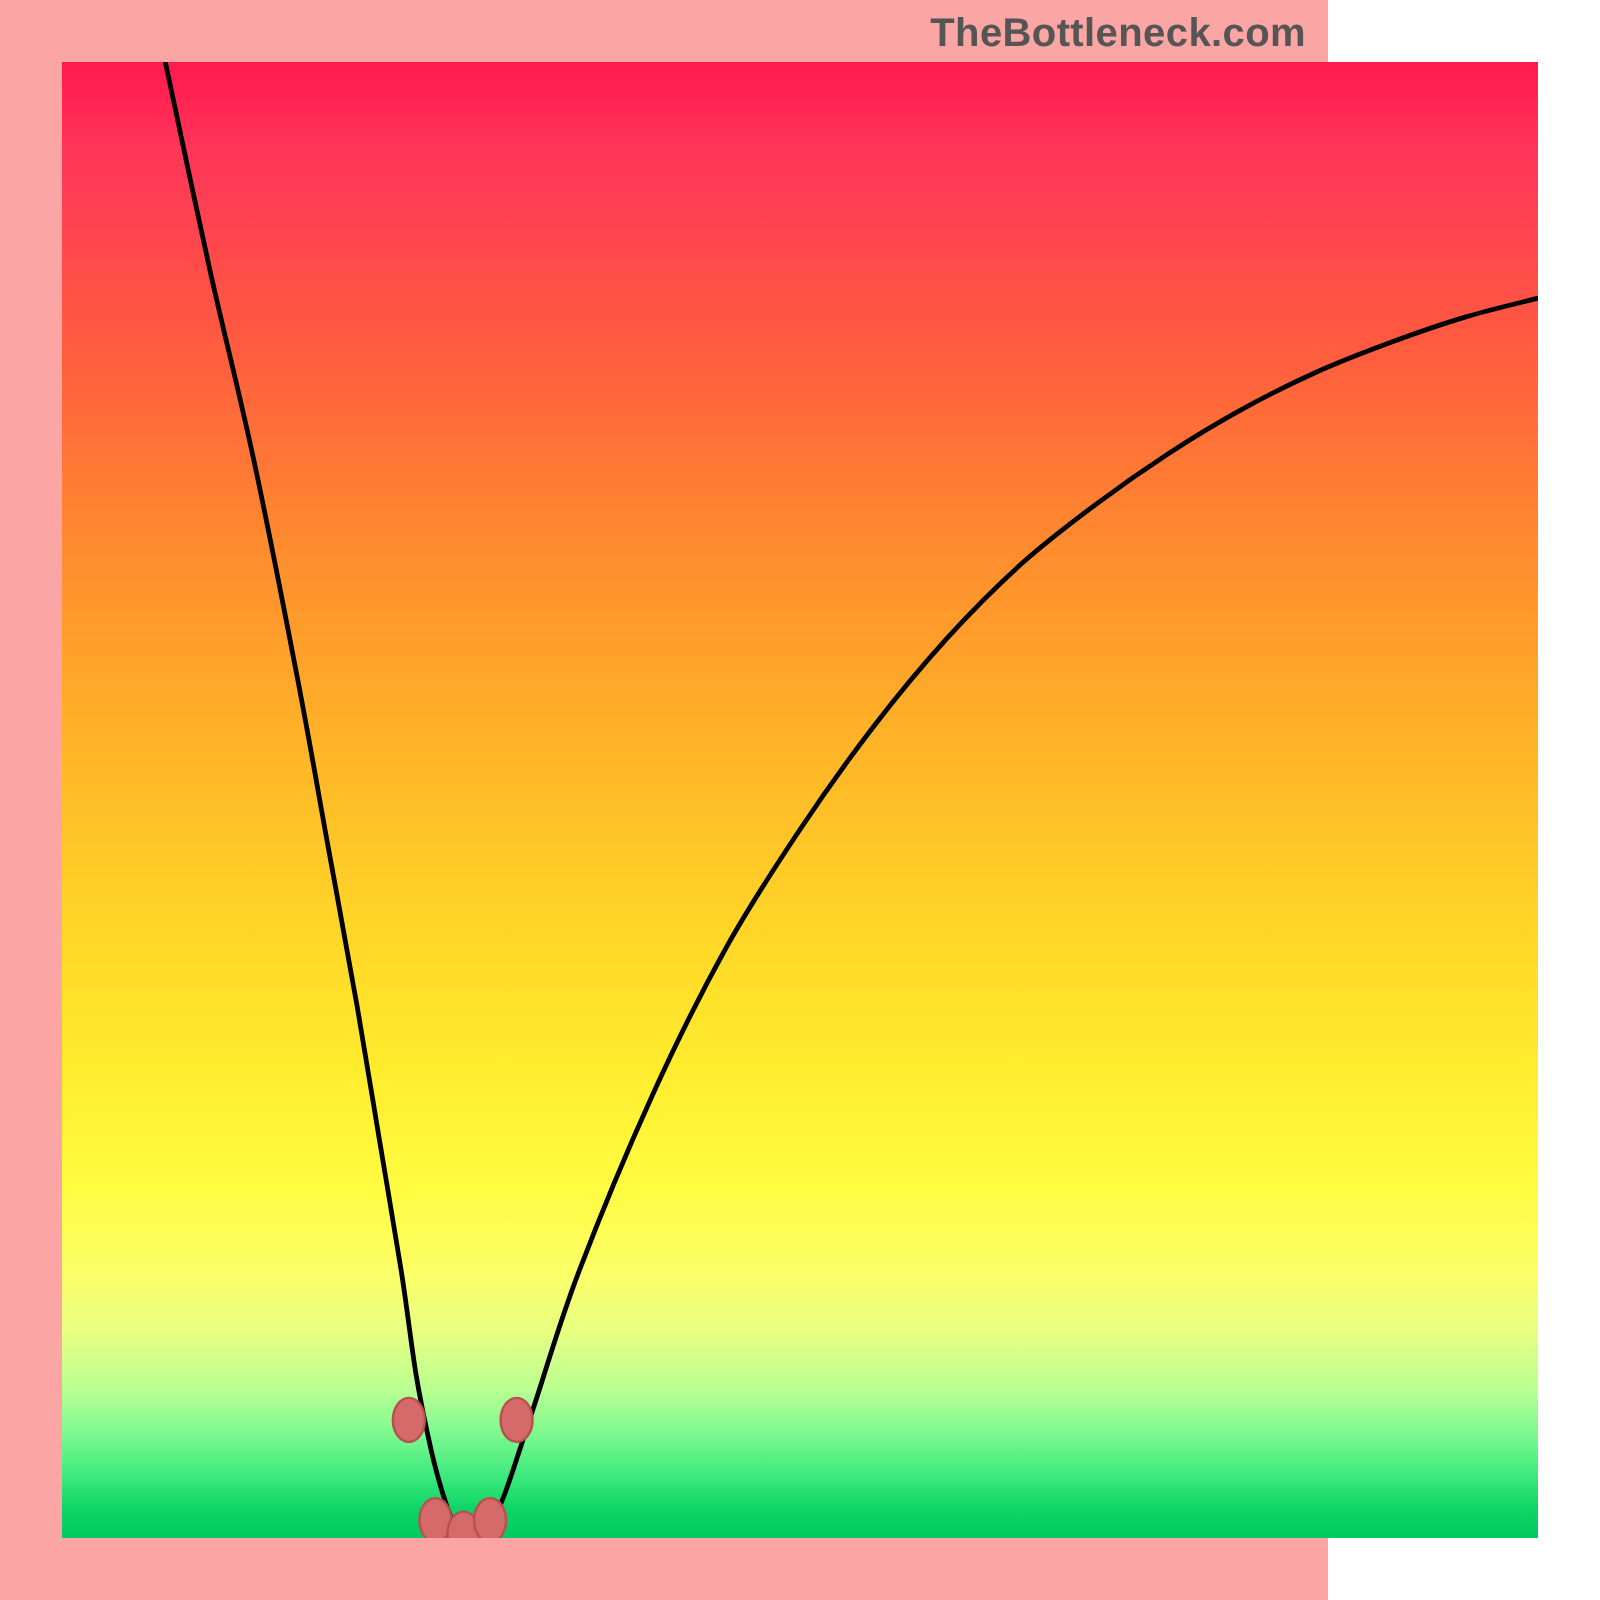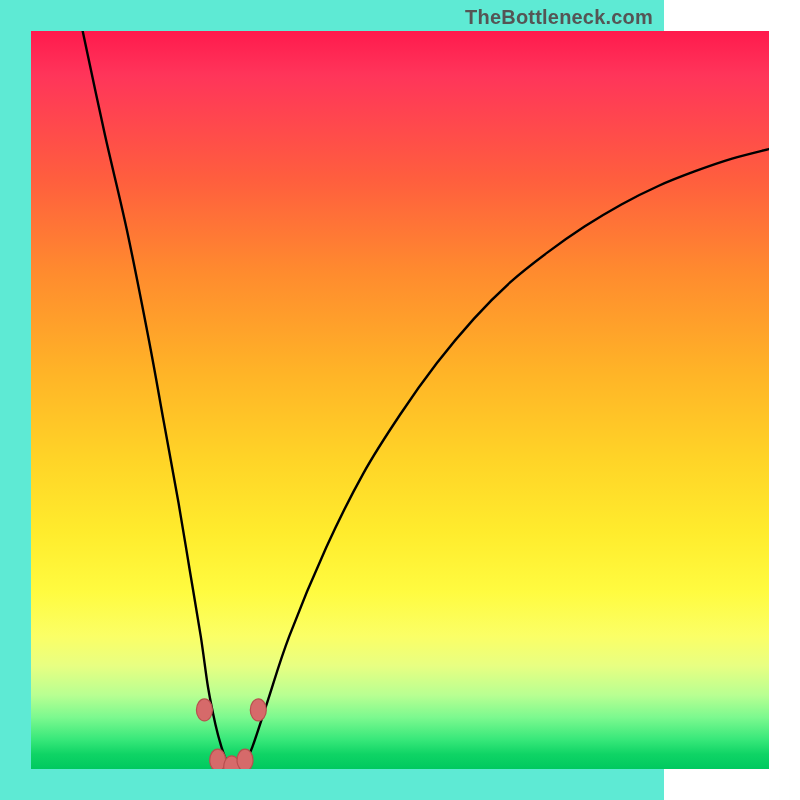--- a/index.html
+++ b/index.html
@@ -6,21 +6,21 @@
     margin: 0;
     padding: 0;
     width: 800px;
     height: 800px;
     overflow: hidden;
     font-family: Arial, Helvetica, sans-serif;
   }
   .frame {
     width: 664px;
     height: 800px;
-    background: #5eead4;
+    background: #fca5a5;
     position: relative;
     box-sizing: border-box;
   }
   .plot-area {
     position: absolute;
     left: 31px;
     top: 31px;
     width: 738px;
     height: 738px;
     overflow: hidden;

